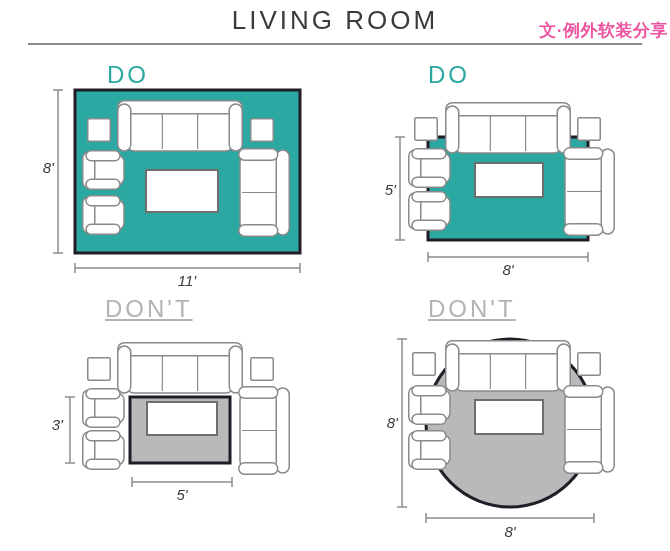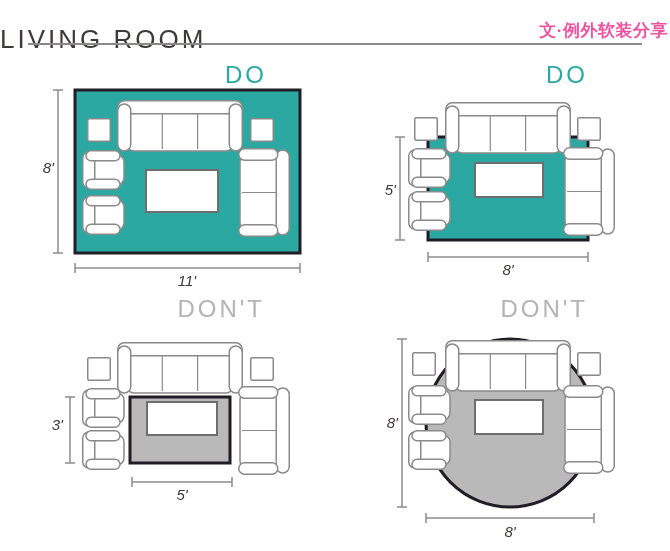--- a/index.html
+++ b/index.html
@@ -1,35 +1,35 @@
 <!DOCTYPE html>
 <html><head>
 <meta charset="utf-8">
 <style>
   html,body{margin:0;padding:0;}
   body{
     width:670px;height:551px;position:relative;background:#ffffff;
     font-family:"Liberation Sans",sans-serif;overflow:hidden;
   }
   .title{
-    position:absolute;top:24px;left:0;width:670px;margin:0;
-    font-size:26px;font-weight:normal;
+    position:absolute;top:5px;left:0;width:670px;margin:0;
+    text-align:center;font-size:26px;font-weight:normal;
     letter-spacing:3px;color:#3E3A39;
   }
   .watermark{
     position:absolute;top:7px;right:2px;font-size:17px;font-weight:bold;
     color:#ED539E;letter-spacing:0.5px;margin-top:12px;
   }
   .rule{position:absolute;left:28px;top:43px;width:614px;height:2px;background:#8A8A8A;}
   .verdict{
-    position:absolute;width:160px;text-align:right;
+    position:absolute;width:160px;text-align:left;
     font-size:24px;letter-spacing:3px;font-weight:normal;
   }
   .v-do{color:#2CA8A2;}
-  .v-dont{color:#B3B3B3;}
+  .v-dont{color:#B3B3B3;text-decoration:underline;}
   .v-tl{left:107px;top:61px;}
   .v-tr{left:428px;top:61px;}
   .v-bl{left:105px;top:295px;}
   .v-br{left:428px;top:295px;}
   svg.panel{position:absolute;overflow:visible;}
   .svg-tl{left:40px;top:85px;}
   .svg-tr{left:380px;top:85px;}
   .svg-bl{left:40px;top:320px;}
   .svg-br{left:380px;top:320px;}
   .f{fill:#ffffff;stroke:#8A8A8A;stroke-width:1.5;}

